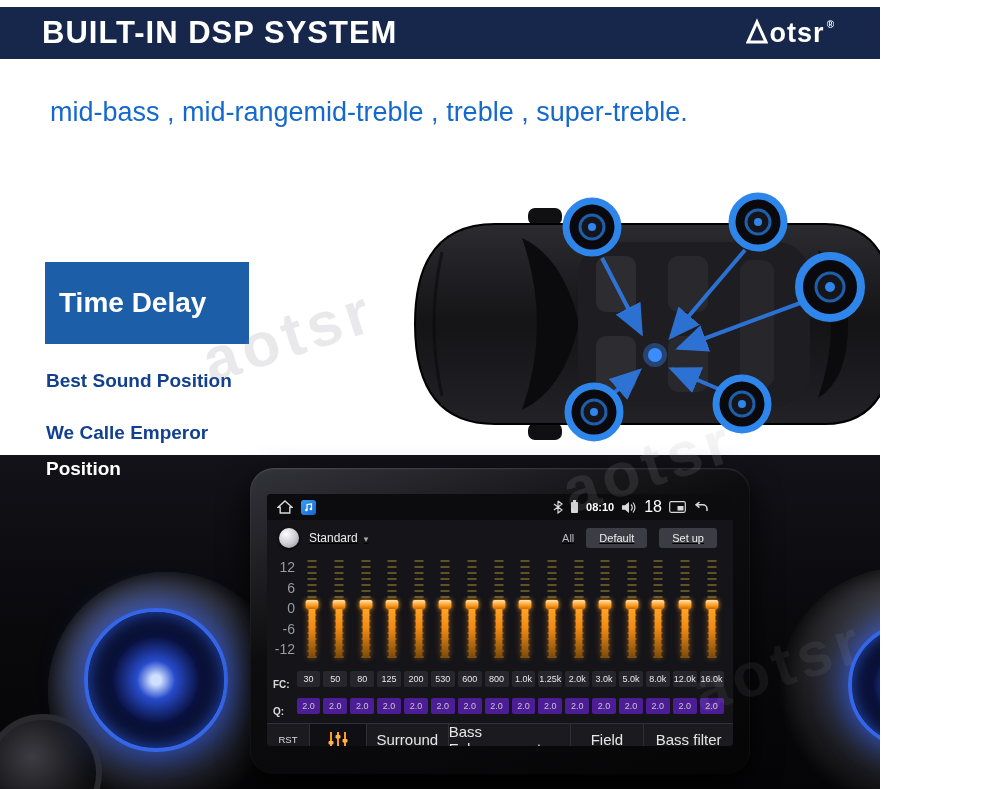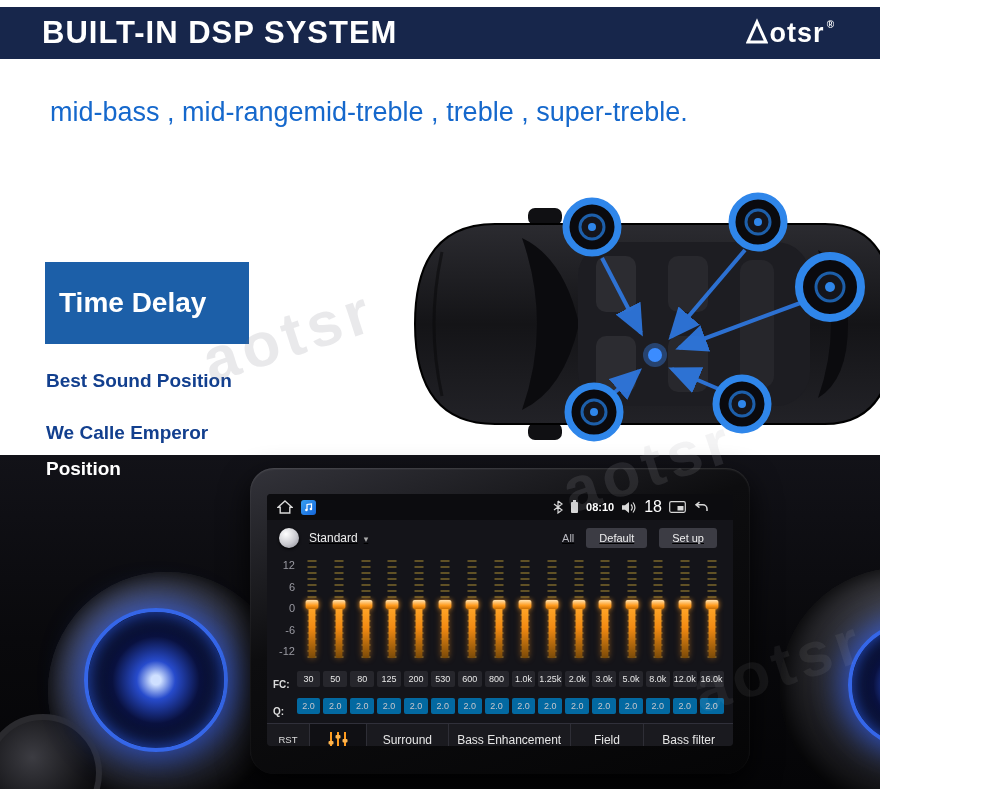--- a/index.html
+++ b/index.html
@@ -77,42 +77,42 @@
         background:radial-gradient(circle at 35% 30%,#ffffff,#c9c9cf 55%,#85858d);box-shadow:0 1px 3px #000;}
   .preset{color:#eee;font-size:12px;margin-left:4px;}
   .chev{color:#aaa;font-size:9px;margin-top:2px;}
   .tb-right{margin-left:auto;display:flex;align-items:center;gap:12px;margin-right:4px;}
   .all{color:#b9b9c0;font-size:11px;}
   .btn{background:#3c3c44;color:#eee;font-size:11px;padding:4px 13px;border-radius:3px;}
 
   
   .eq{display:flex;padding:2px 8px 0 6px;height:104px;flex:0 0 auto;}
   .scale{width:22px;display:flex;flex-direction:column;justify-content:space-between;align-items:flex-end;
-         padding:1px 4px 5px 0;color:#9a9aa2;font-size:11px;}
+         padding:1px 4px 5px 0;color:#9a9aa2;font-size:14px;}
   .bands{flex:1;display:flex;}
   .band{flex:1;position:relative;}
   .band .ticks{position:absolute;left:50%;transform:translateX(-50%);top:2px;bottom:4px;width:9px;opacity:.85;
         background:repeating-linear-gradient(to bottom,#6e5c28 0 2px,rgba(0,0,0,0) 2px 6px);}
   .band .fill{position:absolute;left:50%;transform:translateX(-50%);top:50px;bottom:4px;width:7px;border-radius:2px;
         background:linear-gradient(to bottom,#ffa528,#f28a12 40%,#7a4a08);box-shadow:0 0 6px rgba(255,150,30,.5);}
   .band .handle{position:absolute;left:50%;transform:translateX(-50%);top:42px;width:13px;height:9px;border-radius:2px;
         background:linear-gradient(#ffe2b0,#ff9b1e 60%,#c96f05);box-shadow:0 0 5px rgba(255,160,40,.9);}
 
   
   .vrow{display:flex;padding:0 8px 0 6px;align-items:center;flex:0 0 auto;}
   .fc-row{margin-top:5px;}
   .q-row{margin-top:4px;}
   .row-label{width:22px;color:#ddd;font-size:10px;font-weight:700;margin-top:12px;}
   .vrow .cell{flex:1;margin:0 1.5px;background:#26262c;border-radius:2px;color:#e8e8e8;
         font-size:9px;text-align:center;padding:3px 0;white-space:nowrap;overflow:hidden;}
-  .q-row .cell{background:#0369a1;color:#c6c6cc;}
+  .q-row .cell{background:#4c1d95;color:#c6c6cc;}
 
   
   .tabbar{margin-top:6px;height:31px;background:#1a1a1f;border-top:1px solid #30303a;display:flex;align-items:stretch;flex:0 0 auto;}
-  .tab{display:flex;align-items:center;justify-content:center;color:#e6e6e6;font-size:12px;border-left:1px solid #2e2e36;}
+  .tab{display:flex;align-items:center;justify-content:center;color:#e6e6e6;font-size:15px;border-left:1px solid #2e2e36;}
   .tab-rst{width:42px;font-size:9.5px;border-left:none;color:#ddd;}
   .tab-eq{width:56px;background:#101014;}
   .tab-surround{flex:1;}
   .tab-bass-enh{flex:1.5;}
   .tab-field{flex:.9;}
   .tab-bass-filter{flex:1.1;}
 </style>
 </head>
 <body>
 

